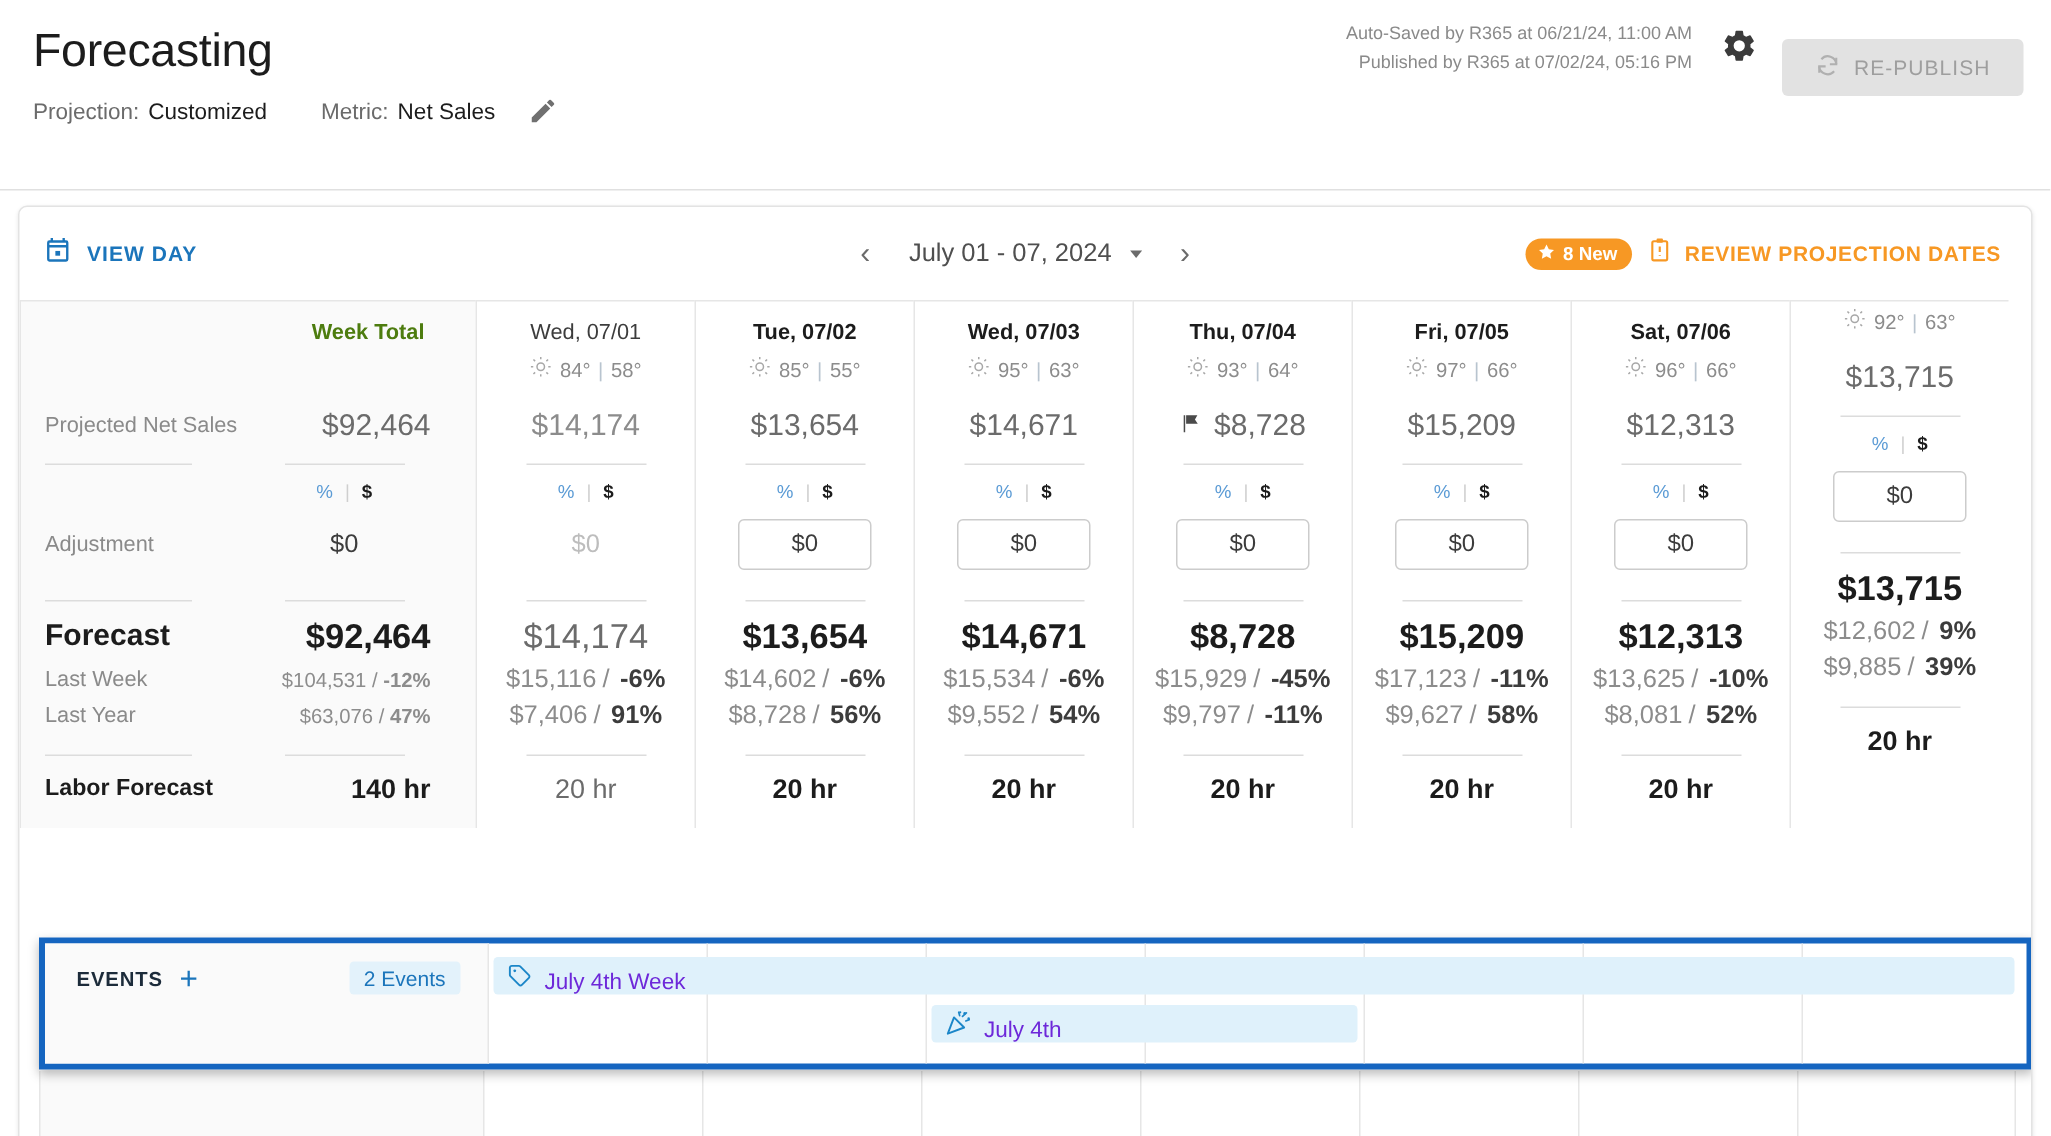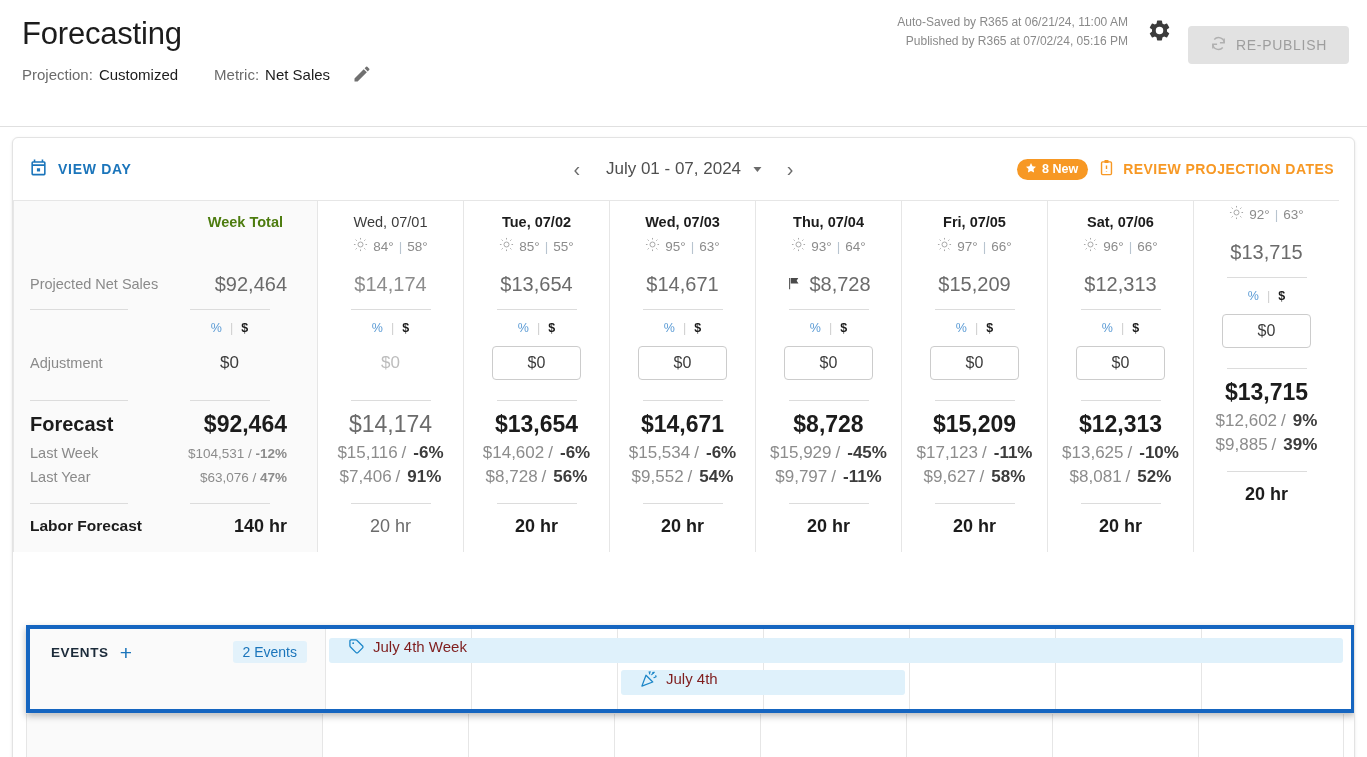--- a/index.html
+++ b/index.html
@@ -236,22 +236,22 @@
     background: #e3f2fb; color: #1b75bb;
     font-size: 14px; border-radius: 3px;
     padding: 3px 10px; cursor: pointer;
   }
   .events-lanes { position: relative; flex: 1; }
   .lane-grid { position: absolute; inset: 0; display: flex; }
   .lane-cell { width: 146px; flex: none; border-right: 1px solid #e6e6e6; }
   .event-bar {
     position: absolute; height: 25px;
     background: #dff1fb; border-radius: 3px;
-    display: flex; align-items: flex-start; gap: 8px;
-    padding-left: 19px; color: #7f1d1d; font-size: 15px;
+    display: flex; align-items: flex-end; gap: 8px;
+    padding-left: 9px; color: #6d28d9; font-size: 15px;
     cursor: pointer;
   }
   .bottom-strip {
     position: absolute; left: 13px; top: 576px;
     width: 1329px; height: 63px;
     display: flex;
   }
   .bs-cell { width: 146px; flex: none; border-left: 1px solid #e6e6e6; }
   .bs-label { width: 296px; flex: none; background: #fafafa; border-left: 1px solid #e6e6e6; }
 </style>

